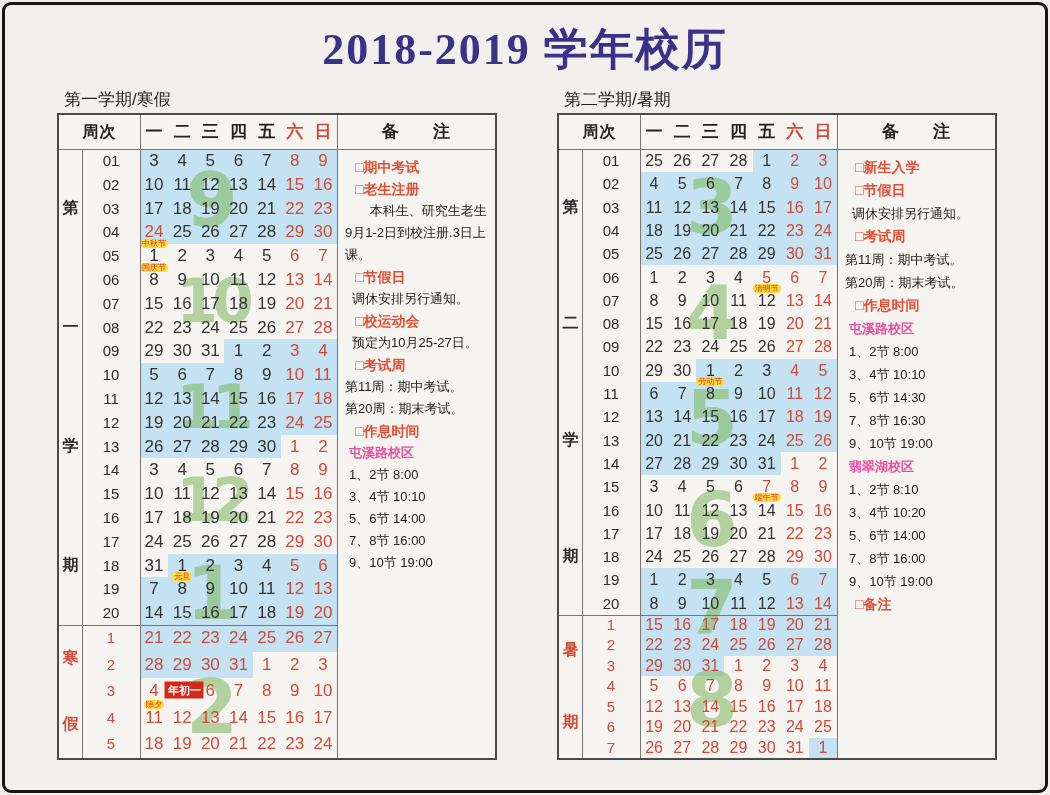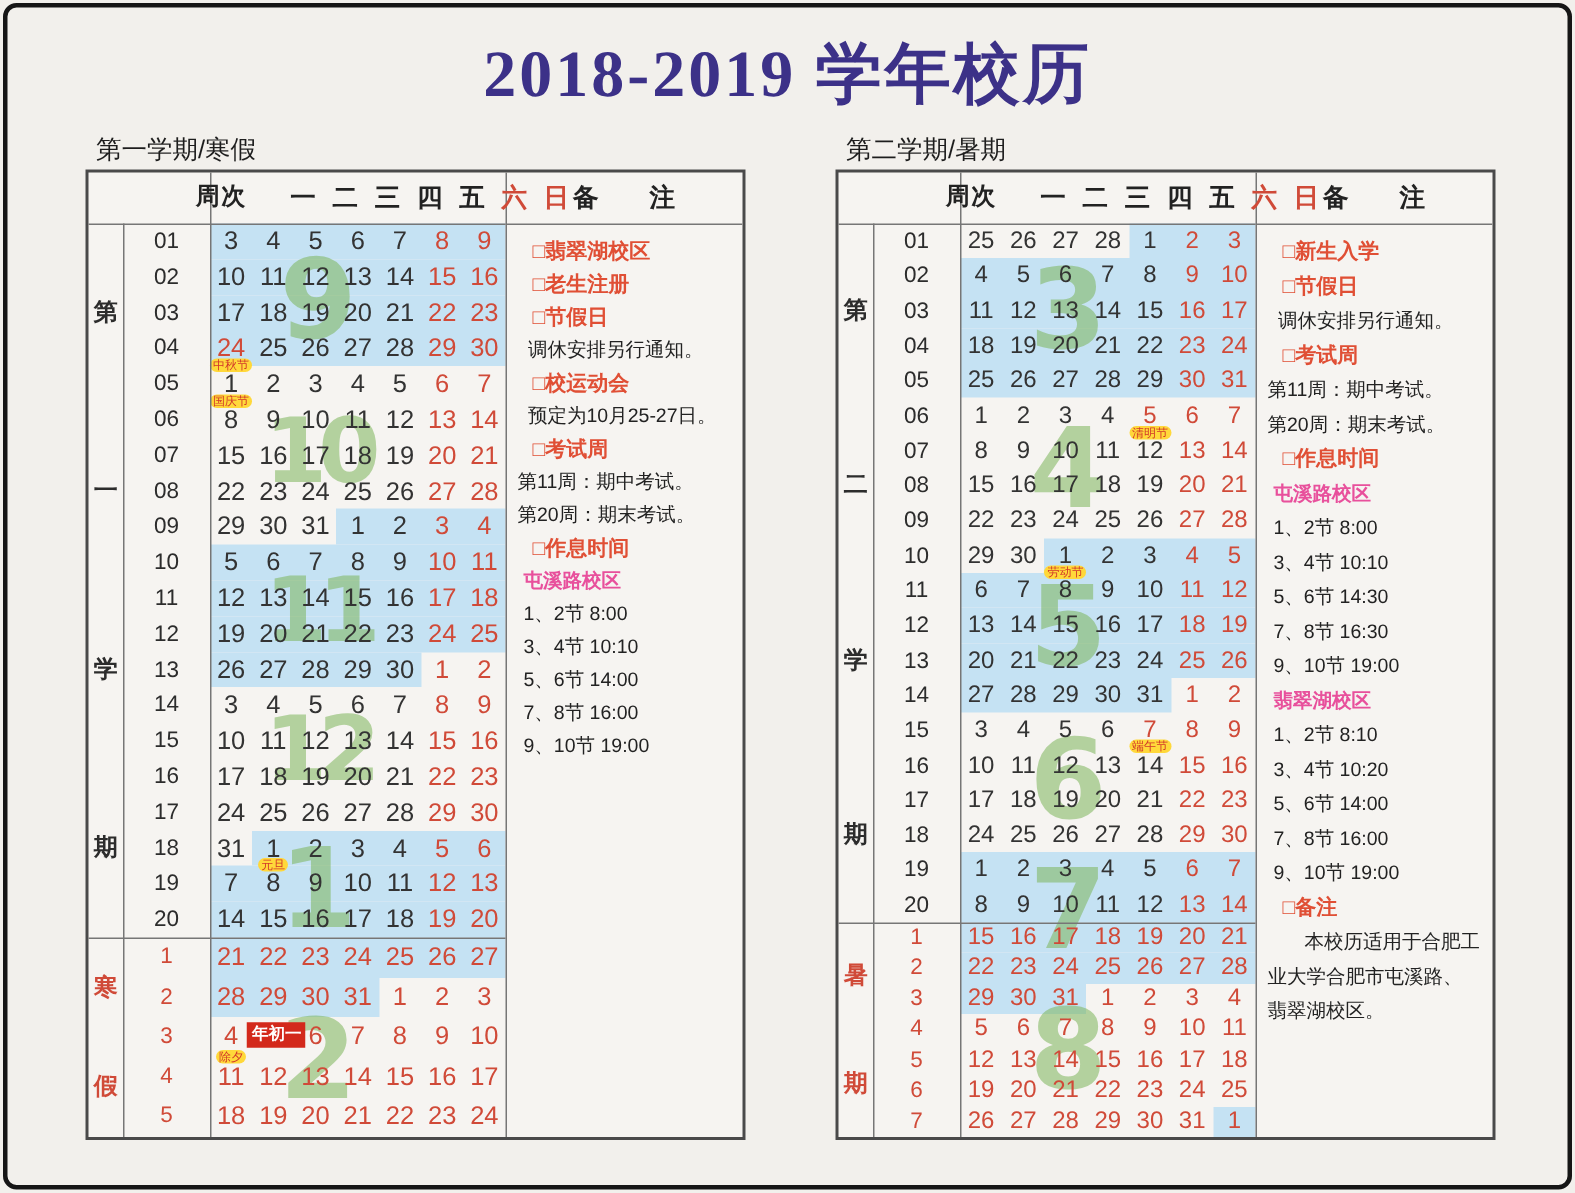--- a/index.html
+++ b/index.html
@@ -22,21 +22,21 @@
     position:absolute;top:113px;width:440px;height:647px;
     border:2px solid #4a4a4a;box-sizing:border-box;background:#f6f4f1;
   }
   #cal-left{left:57px;} #cal-right{left:557px;}
 
   .vline{position:absolute;width:1px;background:#767676;z-index:4;}
   .hline{position:absolute;height:1px;background:#767676;z-index:4;}
 
   .hcell{
     position:absolute;top:0;height:34px;line-height:34px;text-align:center;
-    font-weight:bold;font-size:17px;color:#222;z-index:5;padding-left:48px;
+    font-weight:bold;font-size:17px;color:#222;z-index:5;
   }
   .hcell.red{color:var(--red,#d04a38);}
   .corner{font-size:16px;letter-spacing:1px;}
 
   .bluerect{position:absolute;background:var(--blue,#c5e2f3);z-index:1;}
 
   .wm{
     position:absolute;transform:translate(-50%,-50%);z-index:2;
     font-weight:bold;color:var(--watermark,rgba(124,180,90,0.55));
     font-family:"DejaVu Sans",sans-serif;line-height:1;
@@ -337,22 +337,23 @@
     <div class="dcell red" style="left: 249.857px; width: 28.1429px; top: 616.4px; height: 26.6px; line-height: 26.6px; font-size: 17px;">24</div>
     <div class="wm wm1" style="left: 153px; top: 85px;">9</div>
     <div class="wm wm2" style="left: 153px; top: 186px;">10</div>
     <div class="wm wm2" style="left: 153px; top: 292px;">11</div>
     <div class="wm wm2" style="left: 153px; top: 385px;">12</div>
     <div class="wm wm1" style="left: 153px; top: 478px;">1</div>
     <div class="wm wm1" style="left: 153px; top: 592px;">2</div>
     <div class="notes" style="left: 278px; width: 158px;">
       <div class="notes-head">备　　注</div>
       <div class="notes-body" style="line-height: 22px;">
-        <div class="n-h">□翡翠湖校区</div>
+        <div class="n-h">□期中考试</div>
         <div class="n-h">□老生注册</div>
+        <div class="n-p">本科生、研究生老生9月1-2日到校注册.3日上课。</div>
         <div class="n-h">□节假日</div>
         <div class="n-p0">调休安排另行通知。</div>
         <div class="n-h">□校运动会</div>
         <div class="n-p0">预定为10月25-27日。</div>
         <div class="n-h">□考试周</div>
         <div class="n-e">第11周：期中考试。</div>
         <div class="n-e">第20周：期末考试。</div>
         <div class="n-h">□作息时间</div>
         <div class="n-c">屯溪路校区</div>
         <div class="n-t">1、2节  8:00</div>
@@ -641,16 +642,15 @@
         <div class="n-t">5、6节 14:30</div>
         <div class="n-t">7、8节 16:30</div>
         <div class="n-t">9、10节 19:00</div>
         <div class="n-c">翡翠湖校区</div>
         <div class="n-t">1、2节  8:10</div>
         <div class="n-t">3、4节 10:20</div>
         <div class="n-t">5、6节 14:00</div>
         <div class="n-t">7、8节 16:00</div>
         <div class="n-t">9、10节 19:00</div>
         <div class="n-h">□备注</div>
-        <div class="n-p">本校历适用于合肥工业大学合肥市屯溪路、翡翠湖校区。</div>
       </div>
     </div>
   </div>
 
 </body></html>

